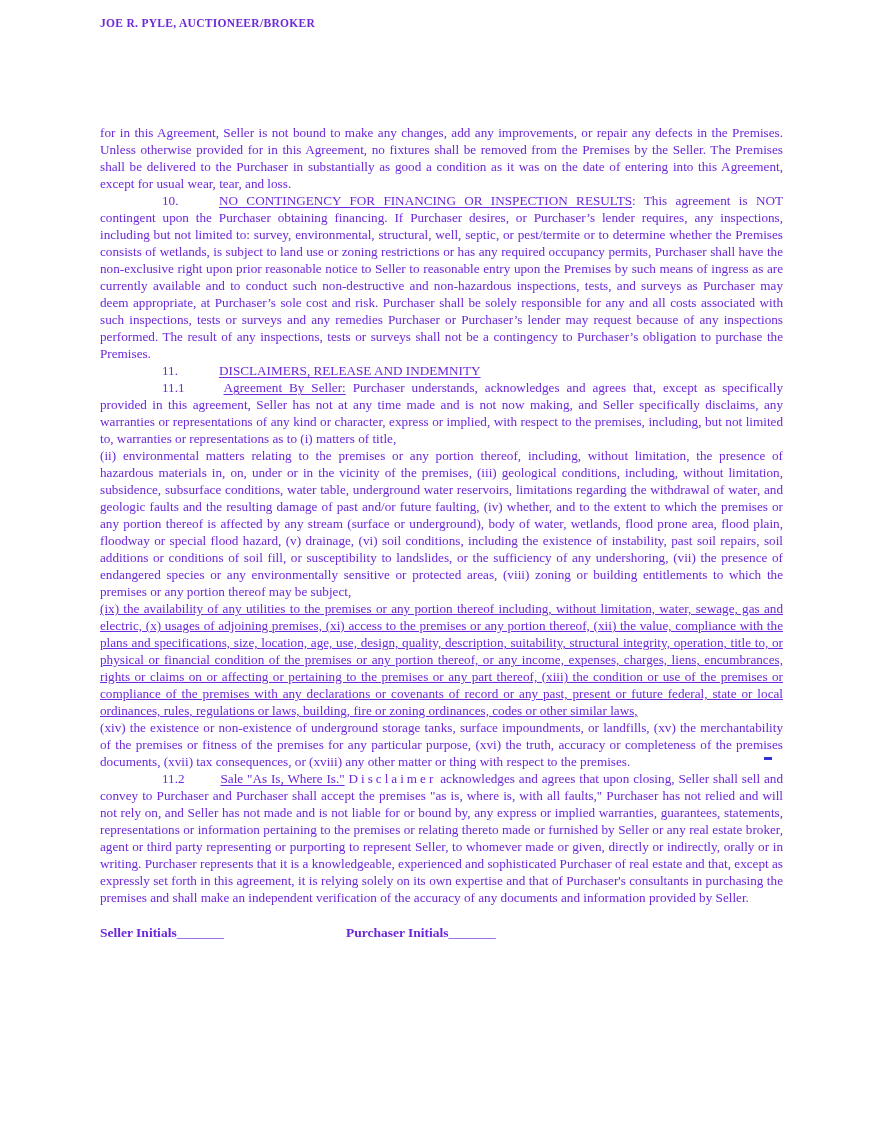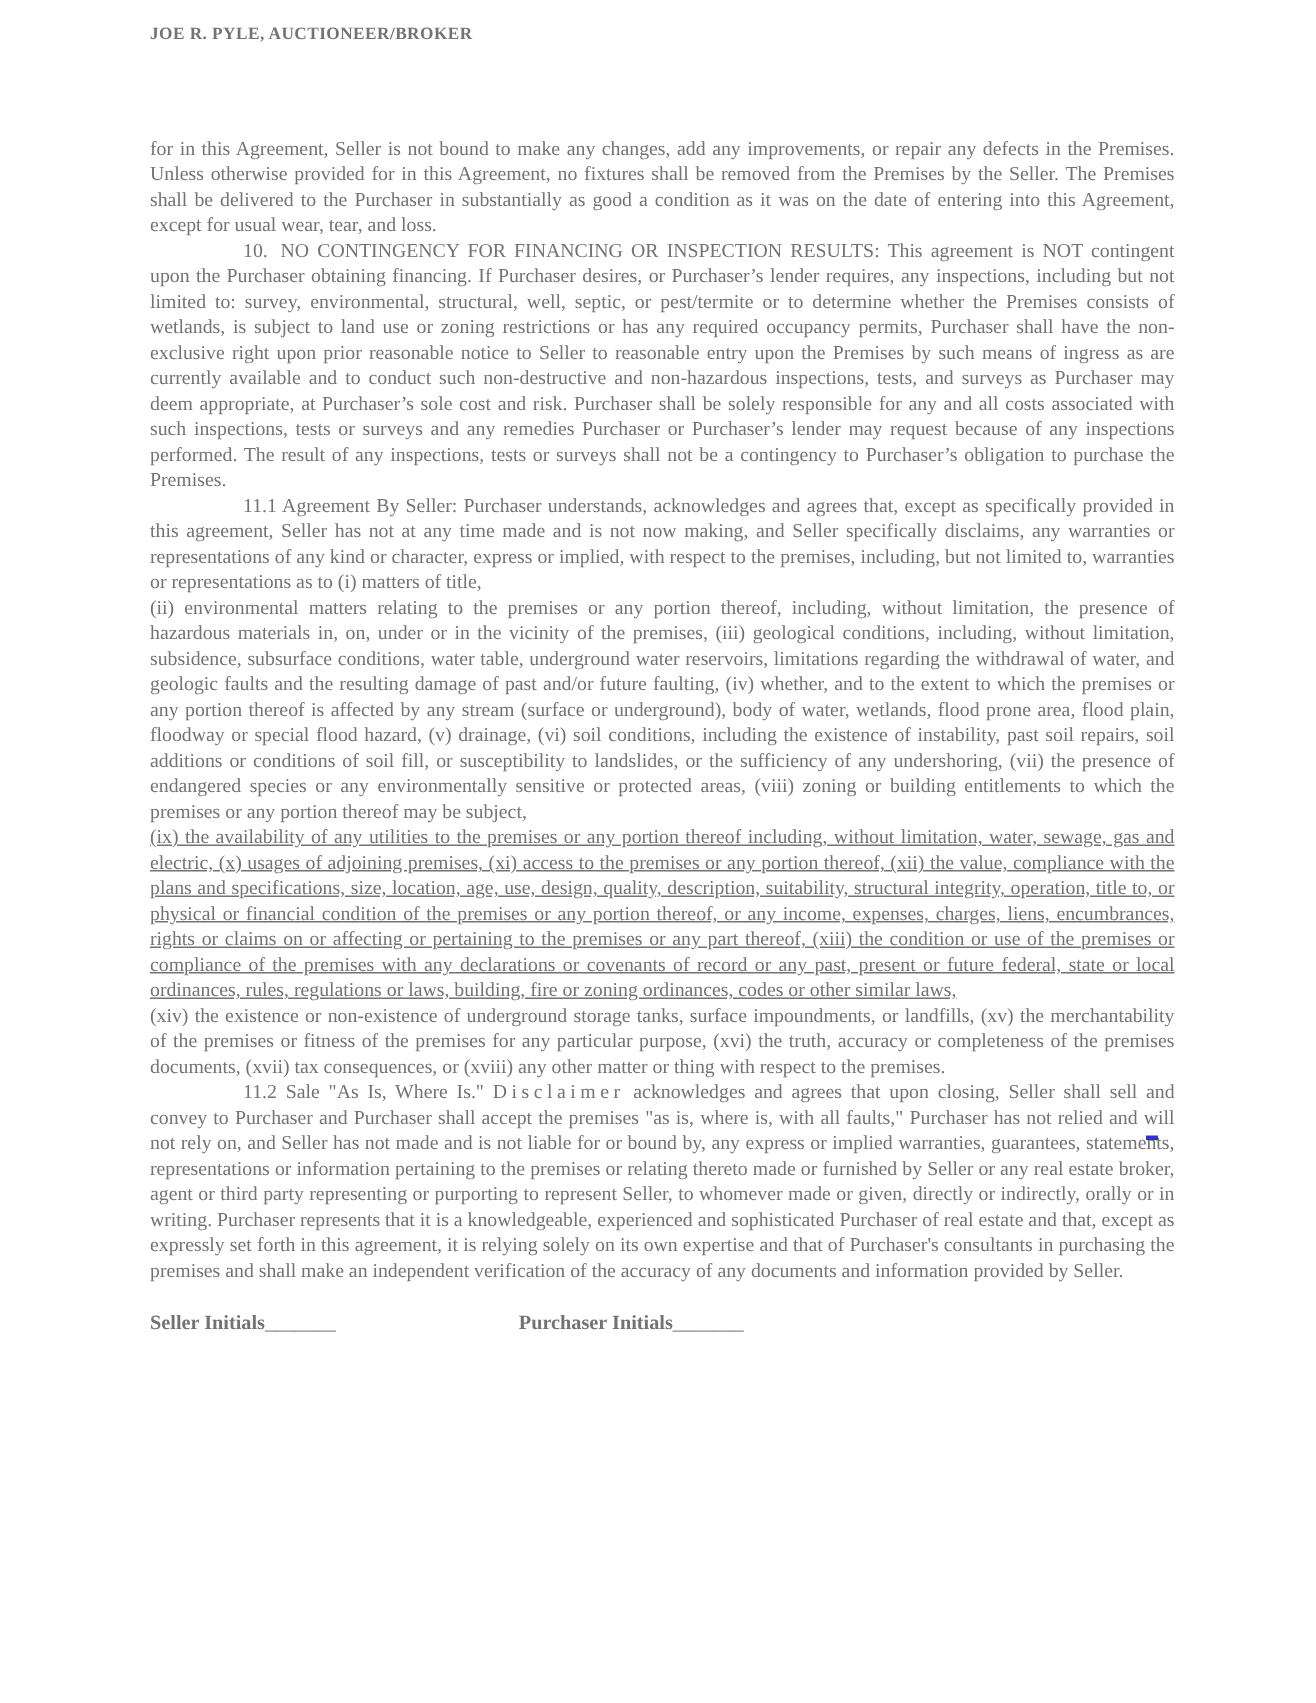--- a/index.html
+++ b/index.html
@@ -3,45 +3,45 @@
 <meta charset="utf-8">
 <style>
   * { margin: 0; padding: 0; box-sizing: border-box; }
   html, body { background: #ffffff; }
   .page {
     position: relative;
     width: 877px;
     height: 1135px;
     background: #ffffff;
     font-family: "Liberation Serif", "DejaVu Serif", serif;
-    color: #737373;
+    color: #6d28d9;
     overflow: hidden;
   }
   .doc-header {
     position: absolute;
     left: 100px;
     top: 17px;
     font-size: 11.5px;
     font-weight: bold;
     letter-spacing: 0.3px;
     white-space: nowrap;
   }
   .doc-body {
     position: absolute;
     left: 100px;
-    top: 90px;
+    top: 124px;
     width: 683px;
     font-size: 13.2px;
     line-height: 17px;
     text-align: justify;
   }
   p.para { margin: 0; }
   .indent { text-indent: 62px; }
   .sec-num { display: inline-block; width: 25px; text-indent: 0; }
-  .u { text-underline-offset: 2px; }
+  .u { text-decoration: underline; text-underline-offset: 2px; margin-left: 32px; }
   .sec11-line { margin-top: 29px; text-align: left; }
   .c11-1 { margin-top: 17px; }
   .sub-ii { margin-left: 9px; }
   .sub-ix { margin-top: 0; text-decoration: underline; }
   .sub-xiv { margin-top: 0; }
   .c11-2 { margin-top: 15px; }
   .spaced { letter-spacing: 3px; }
   .initials-row {
     margin-top: 18px;
     text-align: left;
@@ -66,20 +66,21 @@
 <div class="page">
 
   <div class="doc-header">JOE R. PYLE, AUCTIONEER/BROKER</div>
 
   <div class="doc-body">
 
     <p class="para">for in this Agreement, Seller is not bound to make any changes, add any improvements, or repair any defects in the Premises. Unless otherwise provided for in this Agreement, no fixtures shall be removed from the Premises by the Seller.  The Premises shall be delivered to the Purchaser in substantially as good a condition as it was on the date of entering into this Agreement, except for usual wear, tear, and loss.</p>
 
     <p class="para indent c11-1"><span class="sec-num">10.</span><span class="u">NO CONTINGENCY FOR FINANCING OR INSPECTION RESULTS</span><span>: This agreement is NOT contingent upon the Purchaser obtaining financing. If Purchaser desires, or Purchaser’s lender requires, any inspections, including but not limited to: survey, environmental, structural, well, septic, or pest/termite or to determine whether the Premises consists of wetlands, is subject to land use or zoning restrictions or has any required occupancy permits, Purchaser shall have the non-exclusive right upon prior reasonable notice to Seller to reasonable entry upon the Premises by such means of ingress as are currently available and to conduct such non-destructive and non-hazardous inspections, tests, and surveys as Purchaser may deem appropriate, at Purchaser’s sole cost and risk. Purchaser shall be solely responsible for any and all costs associated with such inspections, tests or surveys and any remedies Purchaser or Purchaser’s lender may request because of any inspections performed. The result of any inspections, tests or surveys shall not be a contingency to Purchaser’s obligation to purchase the Premises.</span></p>
 
+    <p class="para indent sec11-line"><span class="sec-num">11.</span><span class="u">DISCLAIMERS, RELEASE AND INDEMNITY</span></p>
 
     <p class="para indent c11-1"><span>11.1</span>
       <span class="u">Agreement By Seller:</span>
       <span>Purchaser understands, acknowledges and agrees that, except as specifically provided in this agreement, Seller has not at any time made and is not now making, and Seller specifically disclaims, any warranties or representations of any kind or character, express or implied, with respect to the premises, including, but not limited to, warranties or representations as to (i) matters of title,</span></p>
 
     <p class="para sub-ii">(ii) environmental matters relating to the premises or any portion thereof, including, without limitation, the presence of hazardous materials in, on, under or in the vicinity of the premises, (iii) geological conditions, including, without limitation, subsidence, subsurface conditions, water table, underground water reservoirs, limitations regarding the withdrawal of water, and geologic faults and the resulting damage of past and/or future faulting, (iv) whether, and to the extent to which the premises or any portion thereof is affected by any stream (surface or underground), body of water, wetlands, flood prone area, flood plain, floodway or special flood hazard, (v) drainage, (vi) soil conditions, including the existence of instability, past soil repairs, soil additions or conditions of soil fill, or susceptibility to landslides, or the sufficiency of any undershoring, (vii) the presence of endangered species or any environmentally sensitive or protected areas, (viii) zoning or building entitlements to which the premises or any portion thereof may be subject,</p>
 
     <p class="para sub-ix">(ix) the availability of any utilities to the premises or any portion thereof including, without limitation, water, sewage, gas and electric, (x) usages of adjoining premises,  (xi) access to the premises or any portion thereof, (xii) the value, compliance with the plans and specifications, size, location, age, use, design, quality, description, suitability, structural integrity, operation, title to, or physical or financial condition of the premises or any portion thereof, or any income, expenses, charges, liens, encumbrances, rights or claims on or affecting or pertaining to the premises or any part thereof, (xiii) the condition or use of the premises or compliance of the premises with any declarations or covenants of record or any past, present or future federal, state or local ordinances, rules, regulations or laws, building, fire or zoning ordinances, codes or other similar laws,</p>
 
     <p class="para sub-xiv">(xiv) the existence or non-existence of underground storage tanks, surface impoundments, or landfills, (xv) the merchantability of the premises or fitness of the premises for any particular purpose, (xvi) the truth, accuracy or completeness of the premises documents, (xvii) tax consequences, or (xviii) any other matter or thing with respect to the premises.</p>

